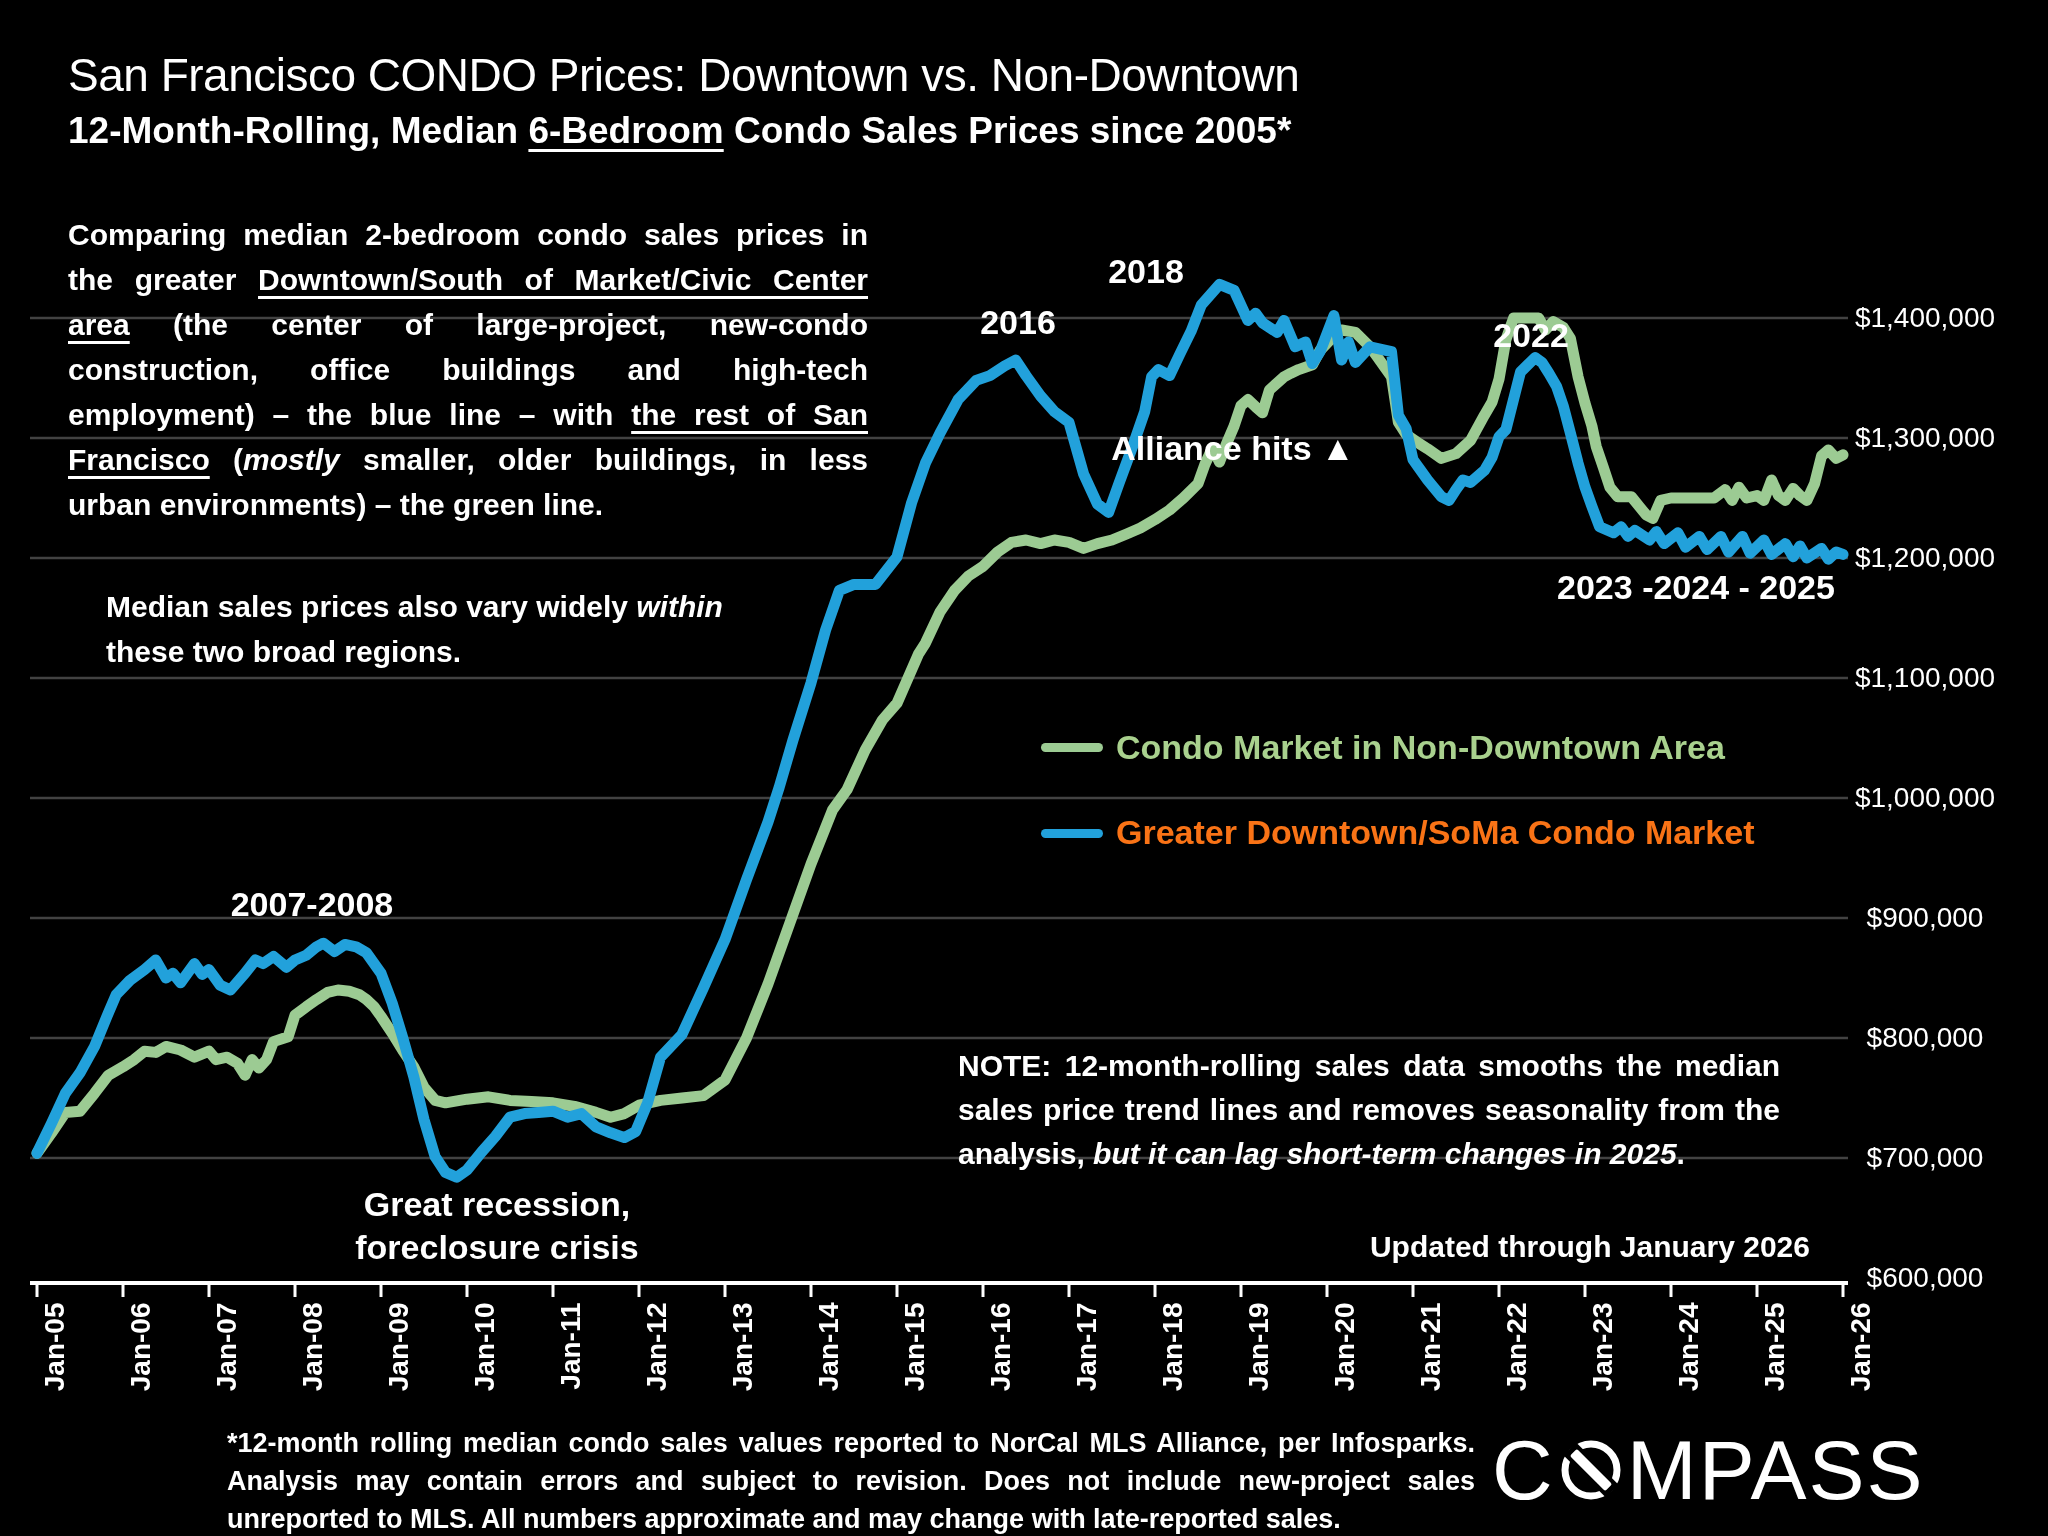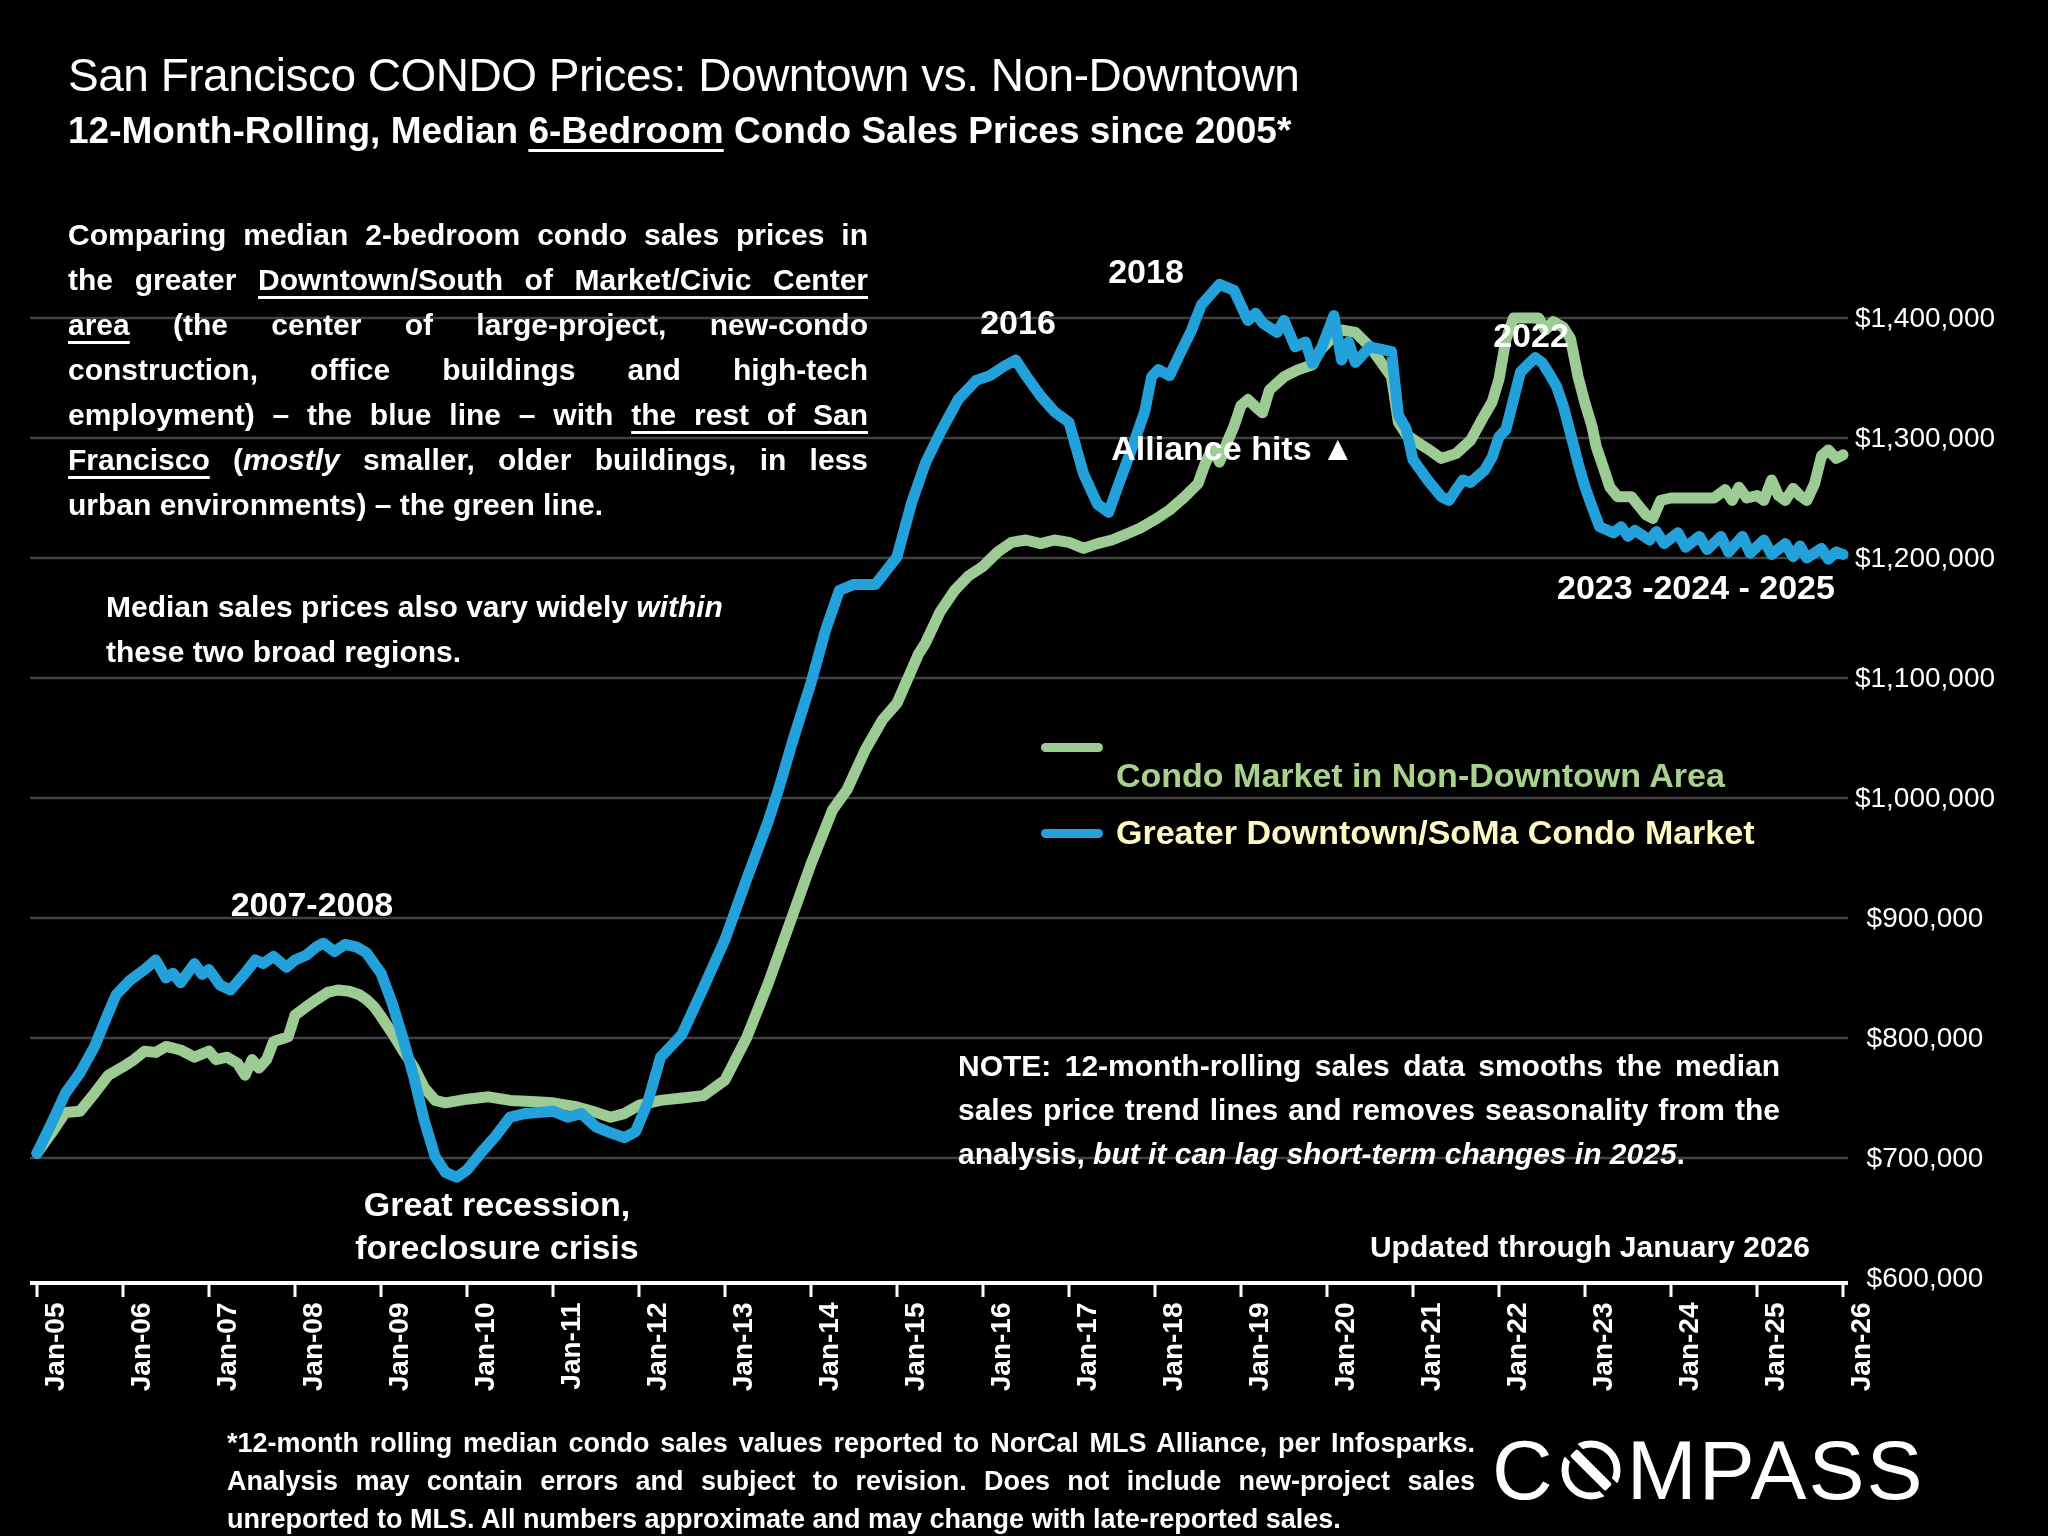--- a/index.html
+++ b/index.html
@@ -7,21 +7,21 @@
          font-family:"Liberation Sans",sans-serif;color:#fff;}
   .abs{position:absolute;}
   #title{left:68px;top:48px;font-size:46px;font-weight:400;letter-spacing:-0.5px;}
   #subtitle{left:68px;top:110px;font-size:37px;font-weight:700;}
   #intro{left:68px;top:212px;width:800px;font-size:30px;line-height:45px;font-weight:700;
          text-align:justify;}
   #sidenote{left:106px;top:584px;width:620px;font-size:30px;line-height:45px;font-weight:700;
             }
   .seg-u{text-decoration:underline;text-underline-offset:6px;}
   .seg-i{font-style:italic;}
-  #legend-green-label{left:1116px;top:728px;font-size:34px;font-weight:700;margin-top:28px;}
+  #legend-green-label{left:1116px;top:728px;font-size:34px;font-weight:700;}
   #legend-blue-label{left:1116px;top:813px;font-size:34px;font-weight:700;}
   .swatch{width:62px;height:9px;border-radius:5px;}
   #note{left:958px;top:1044px;width:822px;font-size:30px;line-height:44px;font-weight:700;
         text-align:justify;}
   #updated{left:958px;top:1230px;width:852px;font-size:30px;font-weight:700;text-align:right;}
   #footnote{left:227px;top:1424px;width:1248px;font-size:27px;line-height:38px;font-weight:700;
             text-align:justify;}
   .annot{position:absolute;font-weight:700;font-size:34px;text-align:center;
          white-space:pre-line;line-height:43px;}
   .ylab{position:absolute;width:170px;text-align:center;font-size:28px;font-weight:400;
@@ -75,21 +75,21 @@
 
   <div id="title" class="abs">San Francisco CONDO Prices: Downtown vs. Non-Downtown</div>
   <div id="subtitle" class="abs"><span>12-Month-Rolling, Median </span><span class="seg-u">6-Bedroom</span><span> Condo Sales Prices since 2005*</span></div>
 
   <div id="intro" class="abs"><span>Comparing median 2-bedroom condo sales prices in the greater </span><span class="seg-u">Downtown/South of Market/Civic Center area</span><span> (the center of large-project, new-condo construction, office buildings and high-tech employment) – the blue line – with </span><span class="seg-u">the rest of San Francisco</span><span> (</span><span class="seg-i">mostly</span><span> smaller, older buildings, in less urban environments) – the green line.</span></div>
   <div id="sidenote" class="abs"><span>Median sales prices also vary widely </span><span class="seg-i">within</span><span> these two broad regions.</span></div>
 
   <div class="abs swatch" style="left:1041px;top:743px;background:#9ccb93"></div>
   <div id="legend-green-label" class="abs" style="color:#a9d18e">Condo Market in Non-Downtown Area</div>
   <div class="abs swatch" style="left:1041px;top:829px;background:#22a1db"></div>
-  <div id="legend-blue-label" class="abs" style="color:#fef9c3">Greater Downtown/SoMa Condo Market</div>
+  <div id="legend-blue-label" class="abs" style="color:#f97316">Greater Downtown/SoMa Condo Market</div>
 
   <div id="note" class="abs"><span>NOTE: 12-month-rolling sales data smooths the median sales price trend lines and removes seasonality from the analysis, </span><span class="seg-i">but it can lag short-term changes in 2025</span><span>.</span></div>
   <div id="updated" class="abs">Updated through January 2026</div>
 
   <div id="annotations" class="abs" style="left:0;top:0">
       <div class="annot" style="width: 420px; left: 102px; top: 882.5px;">2007-2008</div>
       <div class="annot" style="width: 420px; left: 287px; top: 1183px;">Great recession,
 foreclosure crisis</div>
       <div class="annot" style="width: 420px; left: 808px; top: 300.5px;">2016</div>
       <div class="annot" style="width: 420px; left: 936px; top: 249.5px;">2018</div>

